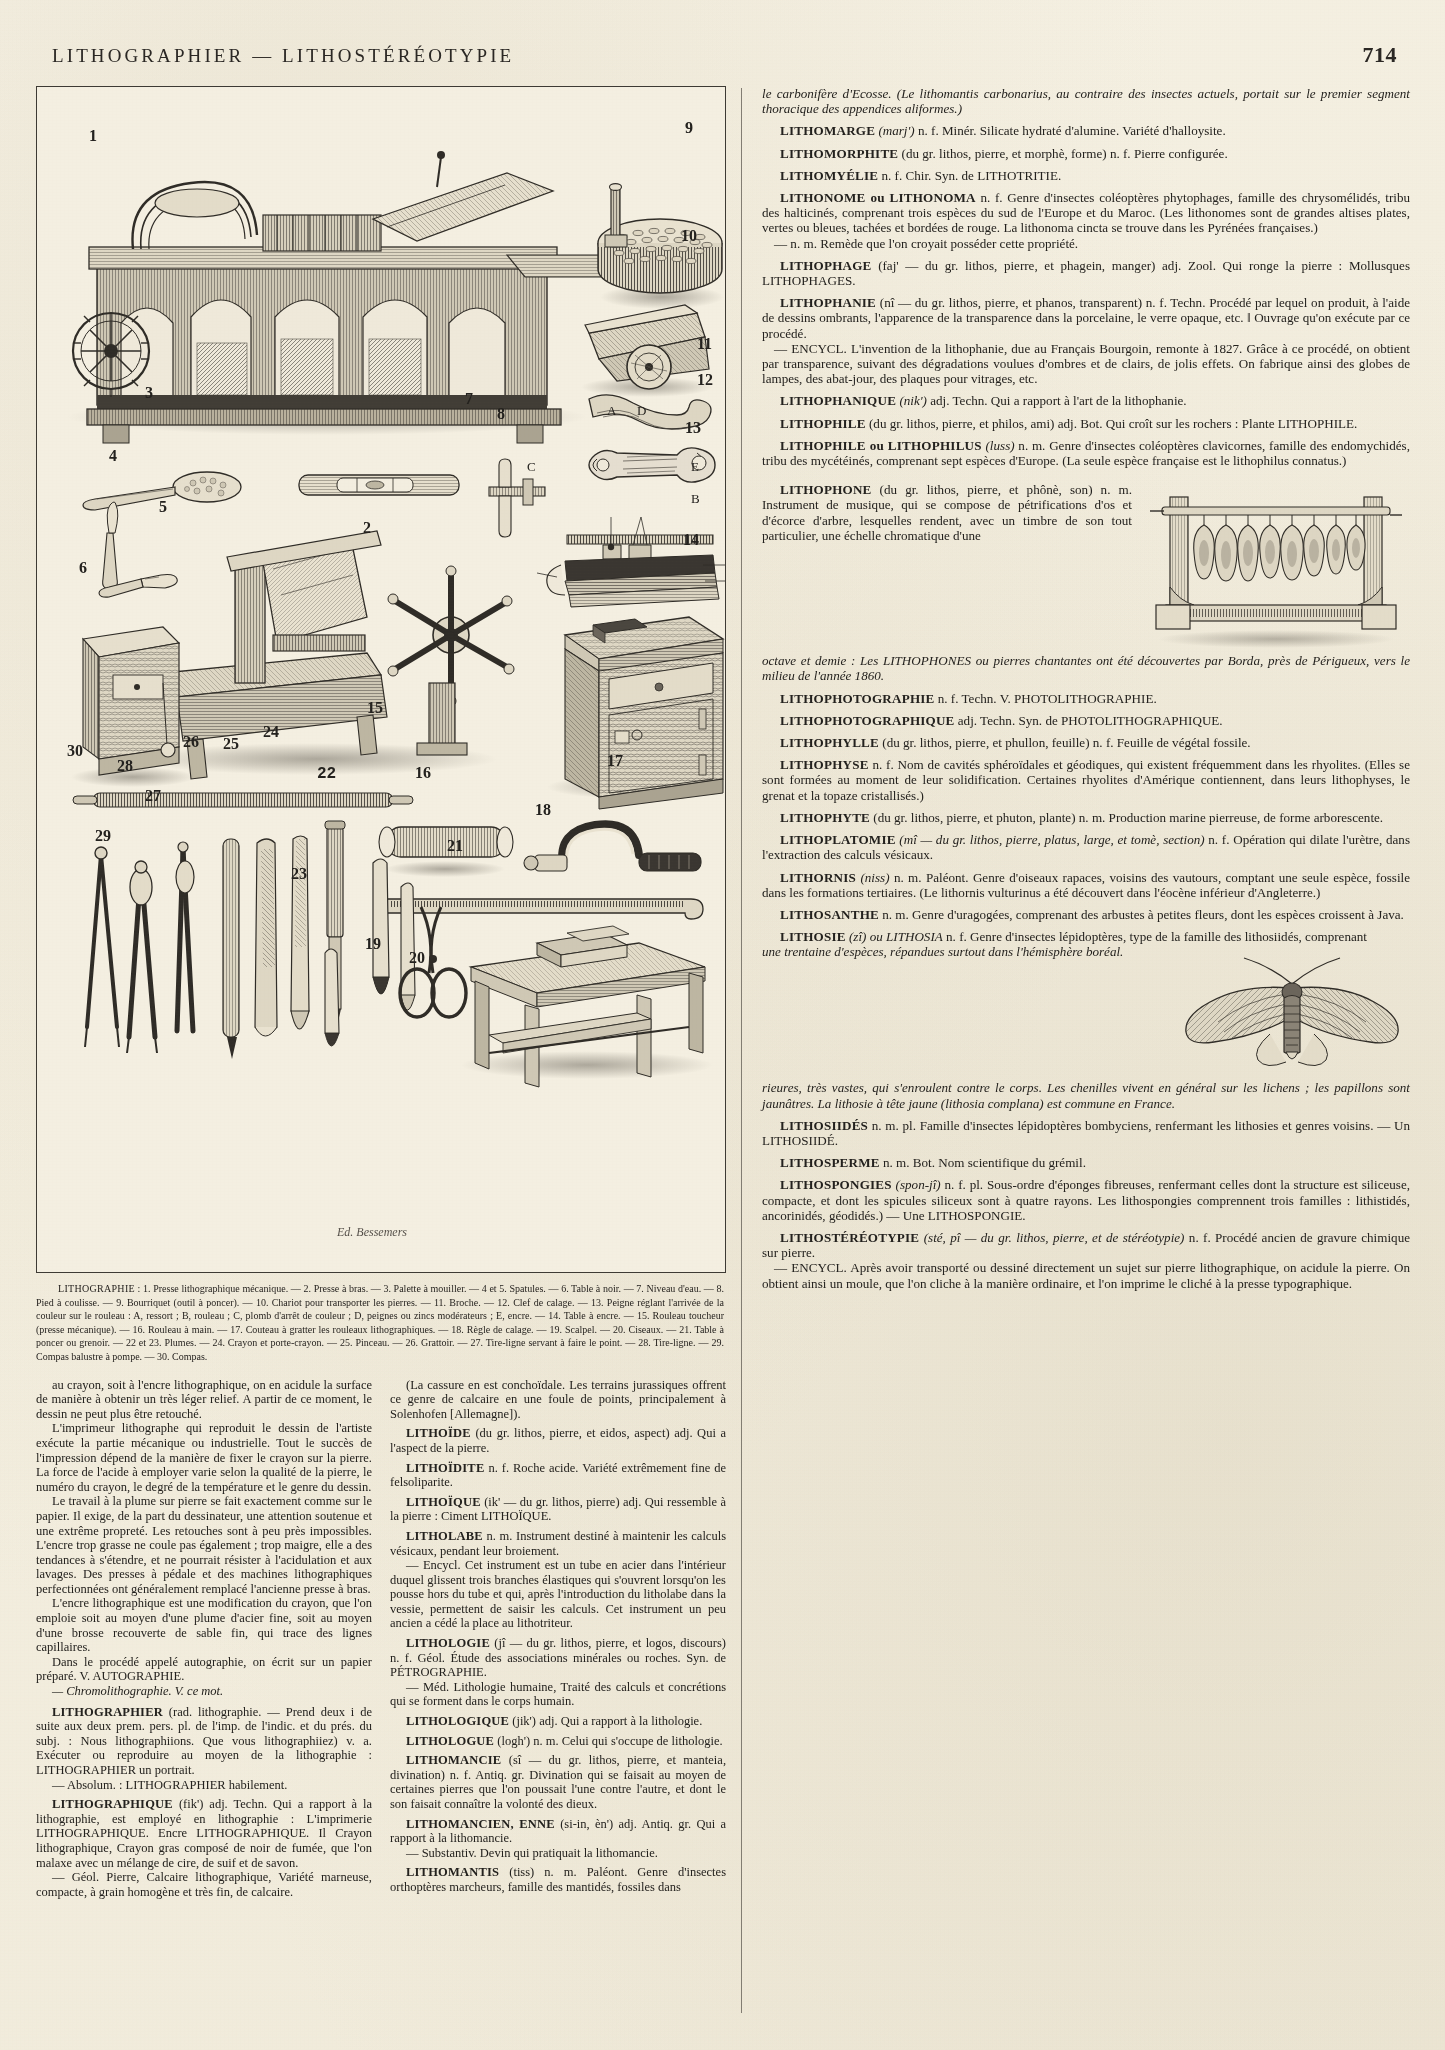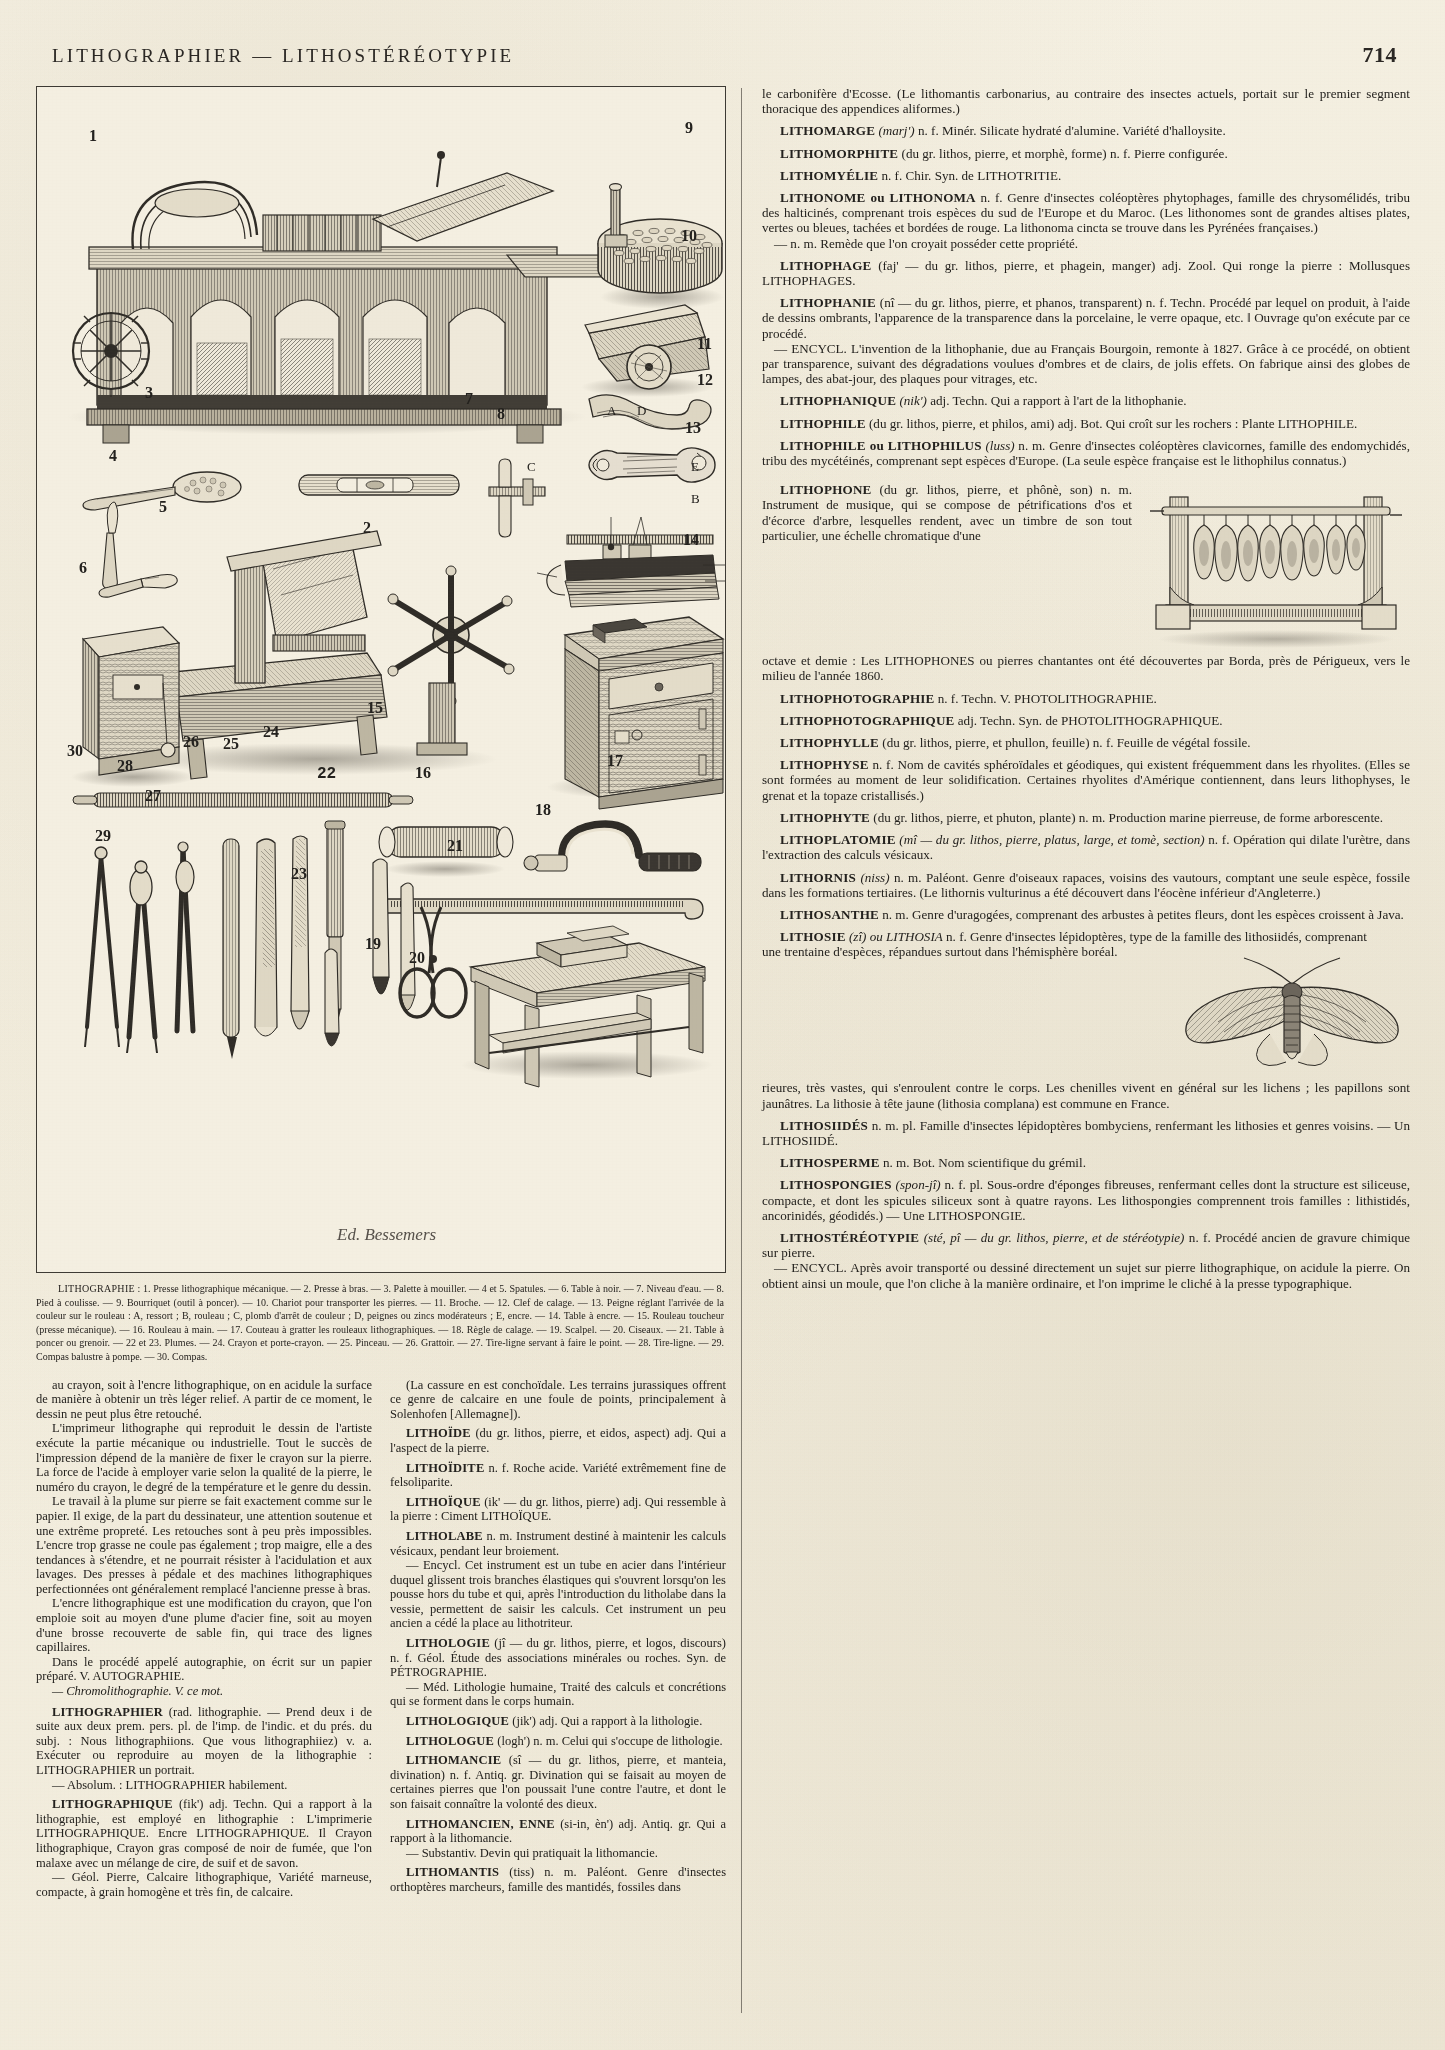--- a/index.html
+++ b/index.html
@@ -59,21 +59,21 @@
   .fignum{
     position:absolute;font-size:16px;font-weight:700;
     font-family:"Liberation Serif", serif;color:#23211e;
     letter-spacing:0;
   }
   .figlet{
     position:absolute;font-size:13px;font-family:"Liberation Serif", serif;color:#23211e;
   }
   .signature{
     position:absolute;left:300px;top:1138px;
-    font-size:17px;font-style:italic;color:#55504a;
+    font-size:12px;font-style:italic;color:#55504a;
     font-family:"Liberation Serif", serif;
   }
 
   
   .platecap{
     width:688px;margin-top:9px;
     font-size:10px;line-height:13.6px;
     text-align:justify;
     font-family:"Liberation Serif", serif;
     color:#262320;
@@ -95,21 +95,21 @@
   .bodytxt p.dash{text-indent:16px;}
 
   
   .dict{
     font-size:13.1px;line-height:15.2px;text-align:justify;
     font-family:"Liberation Serif", serif;color:#23211e;
     hyphens:auto;
   }
   .dict p{margin:0;}
   .dict p.entry{text-indent:18px;margin-top:7px;}
-  .dict p.cont{text-indent:0;}
+  .dict p.cont{text-indent:0;font-style:italic;}
   .dict p.sub{text-indent:12px;}
   .hw{font-weight:700;letter-spacing:.2px;}
   .sc{font-variant:small-caps;letter-spacing:.35px;}
   .it{font-style:italic;}
 
   
   .rfig{
     position:relative;width:268px;height:172px;margin:2px 0 0 0;
   }
   .floatfig{float:right;margin:2px 0 2px 10px;}

